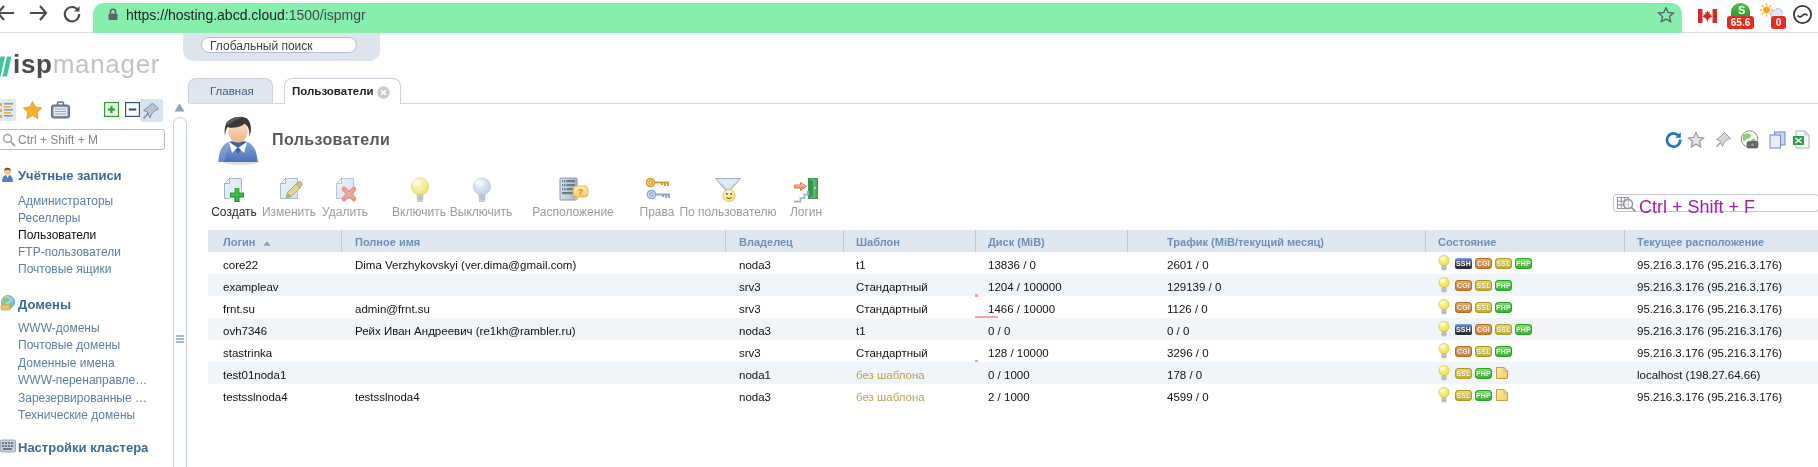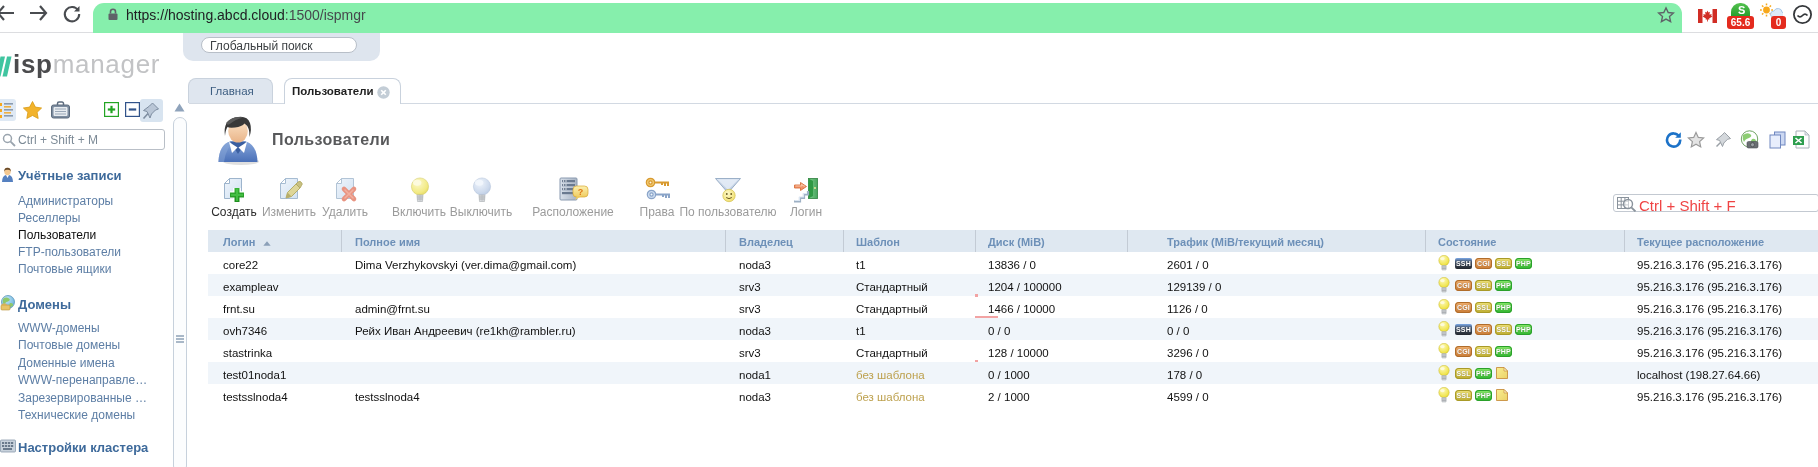--- a/index.html
+++ b/index.html
@@ -54,21 +54,21 @@
 #title { position:absolute; left:83px; top:98px; font-size:16px; font-weight:bold; color:#58595b; letter-spacing:0.4px;}
 
 
 .tbl { position:absolute; top:172px; font-size:12px; color:#9b9b9b; width:0; display:flex; justify-content:center; white-space:nowrap; }
 .tbl.dark { color:#2b2b2b; }
 .tbi { position:absolute; top:144px; }
 
 
 #rsearch { position:absolute; left:1424px; top:161px; width:206px; height:18px; background:#fff;
   border:1px solid #c3c9d1; border-radius:3px; }
-#rsearch span { position:absolute; left:25px; top:2px; font-size:15px; color:#ef4444; }
+#rsearch span { position:absolute; left:25px; top:2px; font-size:18px; color:#a21caf; }
 
 
 .hrow { position:absolute; left:19px; top:197px; width:1610px; height:22px; background:#dfe8f1; }
 .trow { position:absolute; left:19px; width:1610px; height:22px; }
 .trow.alt { background:#f0f5fa; }
 .cell { position:absolute; top:0; height:22px; line-height:26px; font-size:11.5px; color:#111;
   white-space:nowrap; }
 .hcell { font-size:11px; font-weight:bold; color:#6d90b8; line-height:24px; }
 .vb { position:absolute; top:0; width:1px; height:22px; background:#c3cbd5; }
 .c1 { left:15px; } .c2 { left:147px; } .c3 { left:531px; } .c4 { left:648px; }

